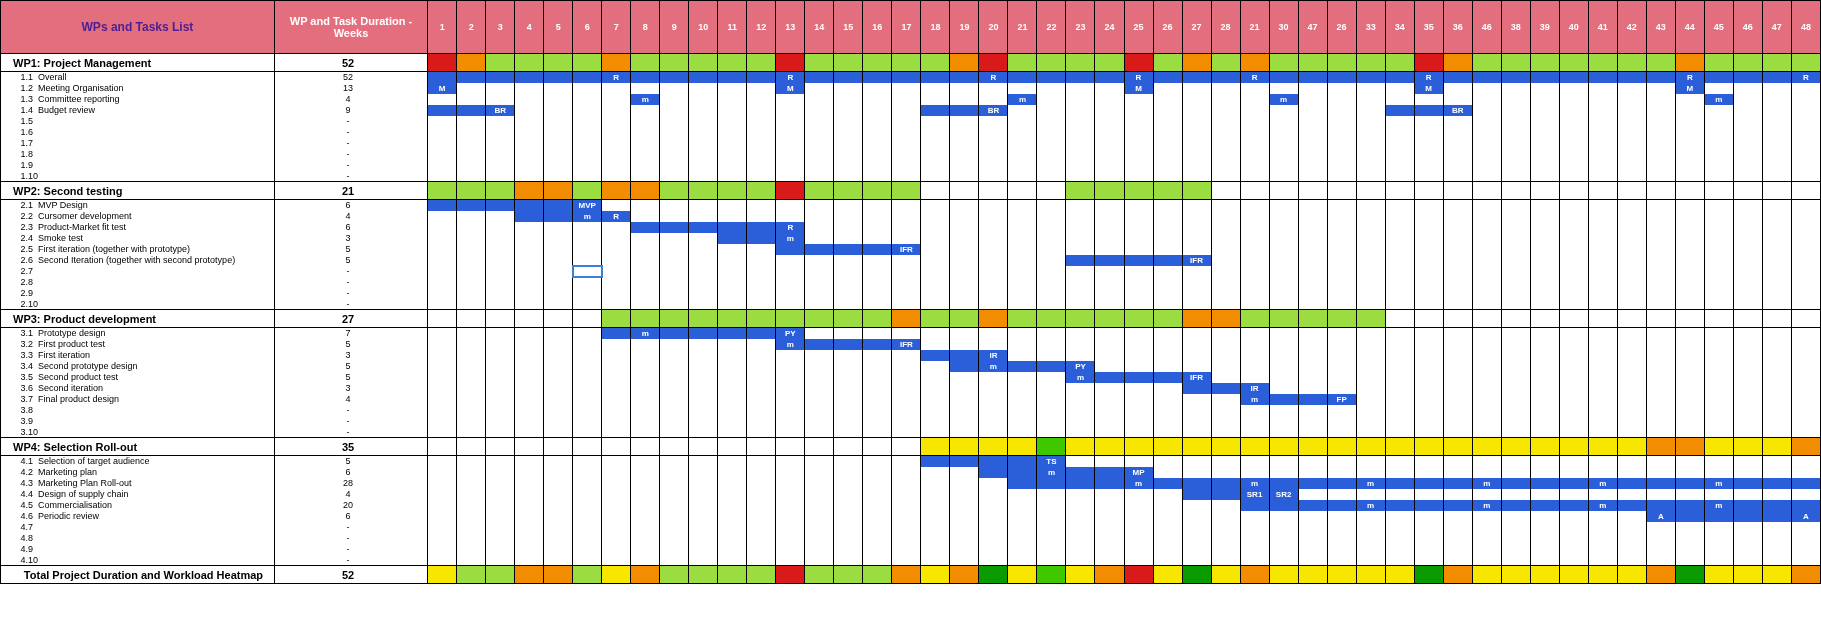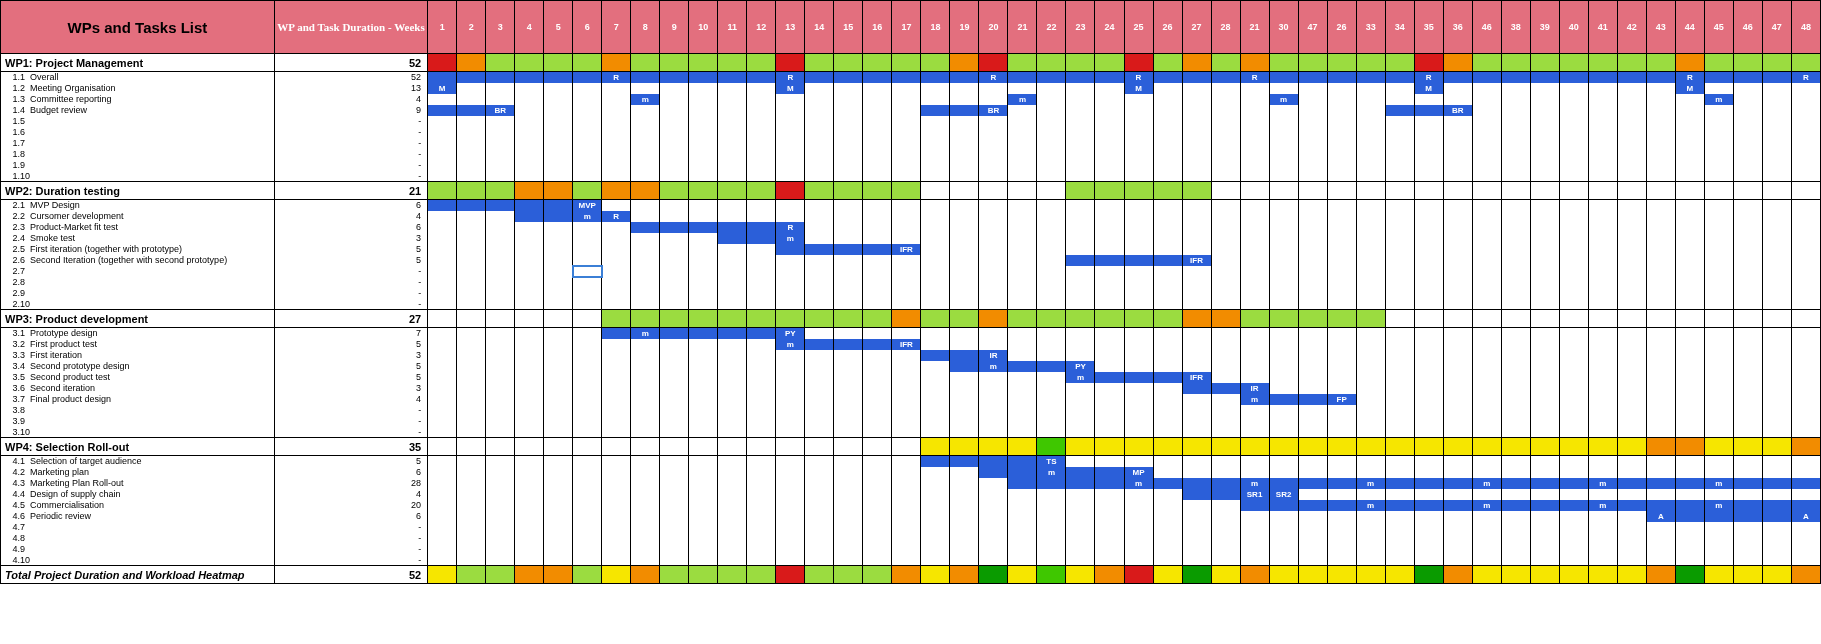--- a/index.html
+++ b/index.html
@@ -1,31 +1,31 @@
 <!DOCTYPE html>
 <html><head>
 <meta charset="utf-8">
 <style>
   * { box-sizing: border-box; margin: 0; padding: 0; }
   body { font-family: Arial, sans-serif; font-size: 9px; background: #fff; }
   table { border-collapse: collapse; width: 100%; table-layout: fixed; }
   th, td { border: 1px solid #000; padding: 0; text-align: center; vertical-align: middle; height: 11px; overflow: hidden; }
   th.wk { width: 25px; color:#fff; font-weight:bold; font-size:9px; background:#e36f7e; height:36px;}
-  th.hdr1 { width: 236px; background:#e36f7e; color:#000000; font-weight:bold; font-size:15px; height:36px;}
-  th.hdr2 { width: 132px; background:#e36f7e; color:#fff; font-weight:bold; font-size:11px; height:53px; line-height:1.1;font-family:Liberation Serif, serif;}
-  td.taskname { text-align:left; padding-left:4px; white-space:nowrap; }
-  td.dur { text-align:right; padding-right:6px; }
+  th.hdr1 { width: 236px; background:#e36f7e; color:#4c1d95; font-weight:bold; font-size:12px; height:36px;}
+  th.hdr2 { width: 132px; background:#e36f7e; color:#fff; font-weight:bold; font-size:11px; height:53px; line-height:1.1;}
+  td.taskname { text-align:left; padding-left:12px; white-space:nowrap; }
+  td.dur { padding-right:6px; }
   tr.wp td.taskname { font-weight:bold; height:18px; font-size:11px;}
   tr.wp td.dur { font-weight:bold; height:18px; font-size:11px;}
   tr.wp td { height:18px; }
   tr.sub td { height:11px; font-size:8px; border-top:none; border-bottom:none;}
   tr.sub td.taskname { font-size:9px;margin-top:28px;}
   tr.sub td.dur { font-size:9px;}
   tr.total td { height:18px; font-weight:bold; font-size:11px;}
-  tr.total td.taskname{ font-style:italic;}
+  tr.total td.taskname{ text-align:center;}
   .bar { background:#2b5fd9; color:#fff; font-size:8px; font-weight:bold; }
   .red{background:#d91a1a;} .orange{background:#f28c00;} .yellow{background:#f6e600;}
   .lgreen{background:#9bdc40;} .green{background:#3fc700;} .bgreen{background:#0a9b00;}
   .sel{background:#fff;outline:2px solid #3b7fd6;outline-offset:-1px;}
 </style>
 </head>
 <body>
 
 <table>
 <colgroup>
@@ -653,21 +653,21 @@
         <td></td>
         <td></td>
         <td></td>
         <td></td>
         <td></td>
         <td></td>
         <td></td>
         <td></td>
       </tr>
       <tr class="wp">
-        <td class="taskname">WP2:    Duration testing</td>
+        <td class="taskname">WP2:    Second testing</td>
         <td class="dur">21</td>
         <td class="lgreen"></td>
         <td class="lgreen"></td>
         <td class="lgreen"></td>
         <td class="orange"></td>
         <td class="orange"></td>
         <td class="lgreen"></td>
         <td class="orange"></td>
         <td class="orange"></td>
         <td class="lgreen"></td>

